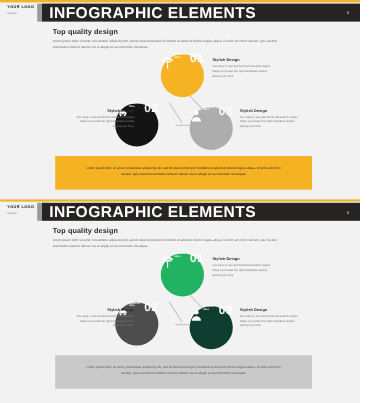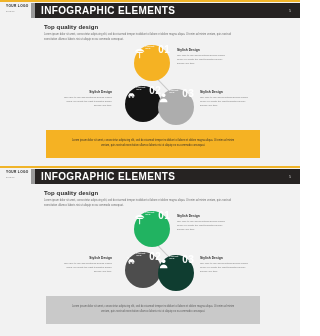--- a/index.html
+++ b/index.html
@@ -12,35 +12,35 @@
   .accent-rule{position:absolute;left:0;top:0;width:300px;height:2px;background:#f0b429;}
 
   
   .logo{position:absolute;left:6px;top:5px;width:28px;}
   .logo-main{font-size:3.2px;font-weight:bold;letter-spacing:.35px;color:#1b1b1b;line-height:1.1;}
   .logo-sub{font-size:2.4px;color:#8a8a8a;letter-spacing:.25px;margin-top:1px;}
 
   
   .header{position:absolute;left:35px;top:3px;right:0;height:15px;background:#262322;display:flex;align-items:center;}
   .header-notch{position:absolute;left:-4px;top:0;width:4px;height:15px;background:#9a9a9a;}
-  .header-title{color:#ffffff;font-size:10px;font-weight:bold;letter-spacing:.35px;margin-left:6px;
+  .header-title{color:#ffffff;font-size:13px;font-weight:bold;letter-spacing:.35px;margin-left:6px;
     font-family:"Liberation Sans",sans-serif;}
   .page-num{position:absolute;right:9px;top:50%;transform:translateY(-50%);color:#cfcfcf;font-size:3.6px;}
 
   
   .content{position:absolute;left:0;top:18px;right:0;bottom:0;}
   .sec-title{position:absolute;left:44px;top:6px;font-size:6px;font-weight:bold;color:#2a2a2a;letter-spacing:.1px;}
   .sec-body{position:absolute;left:44px;top:15px;width:200px;font-size:2.6px;line-height:1.75;color:#6f6f6f;}
 
   
   .diagram{position:absolute;left:0;top:24px;right:0;height:85px;}
   .circle{position:absolute;border-radius:50%;display:flex;flex-direction:row;
     align-items:flex-start;justify-content:center;color:#fff;}
   .c1{width:36px;height:36px;left:134px;top:3px;}
-  .c2{width:36px;height:36px;left:125px;top:44px;}
+  .c2{width:36px;height:36px;left:96px;top:44px;}
   .c3{width:36px;height:36px;left:158px;top:47px;}
   .c-icon{width:13px;height:11px;display:block;margin-bottom:.5px;}
   .c-label{font-size:2.3px;font-weight:bold;letter-spacing:.1px;opacity:.92;margin-bottom:.5px;}
   .c-num{font-size:10px;font-weight:bold;line-height:1;letter-spacing:.3px;opacity:.95;}
 
   .connector{position:absolute;background:#c9c9c9;height:.6px;transform-origin:0 50%;}
   .conn-a{left:141px;top:43px;width:20px;transform:rotate(57deg);}
   .conn-b{left:155px;top:34px;width:20px;transform:rotate(46deg);}
   .conn-c{left:146px;top:62px;width:12px;}
 

